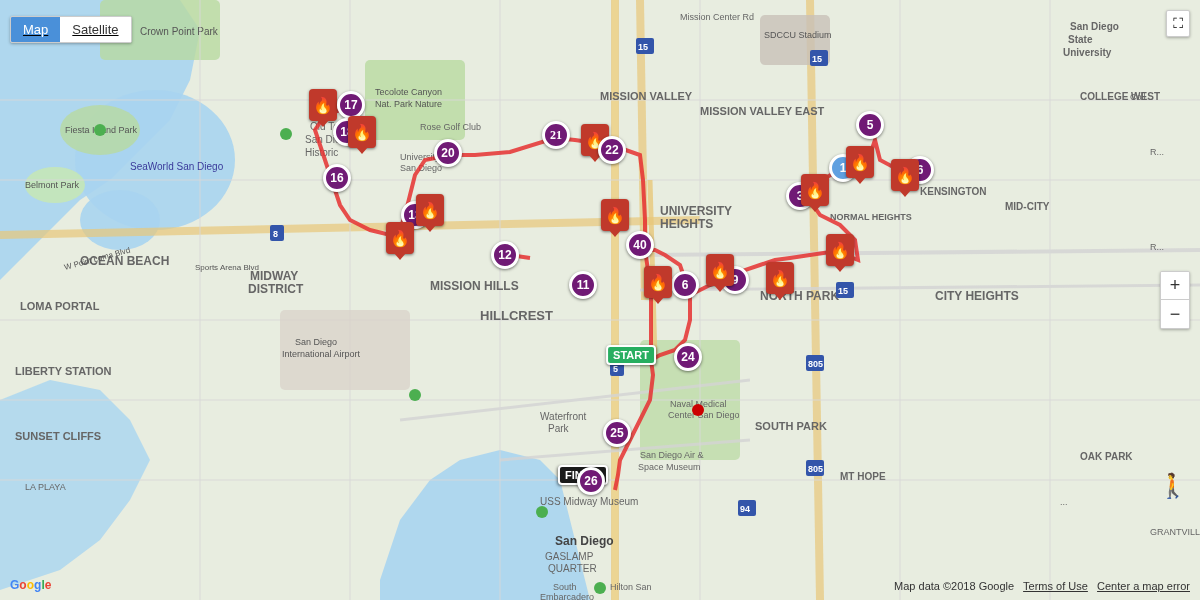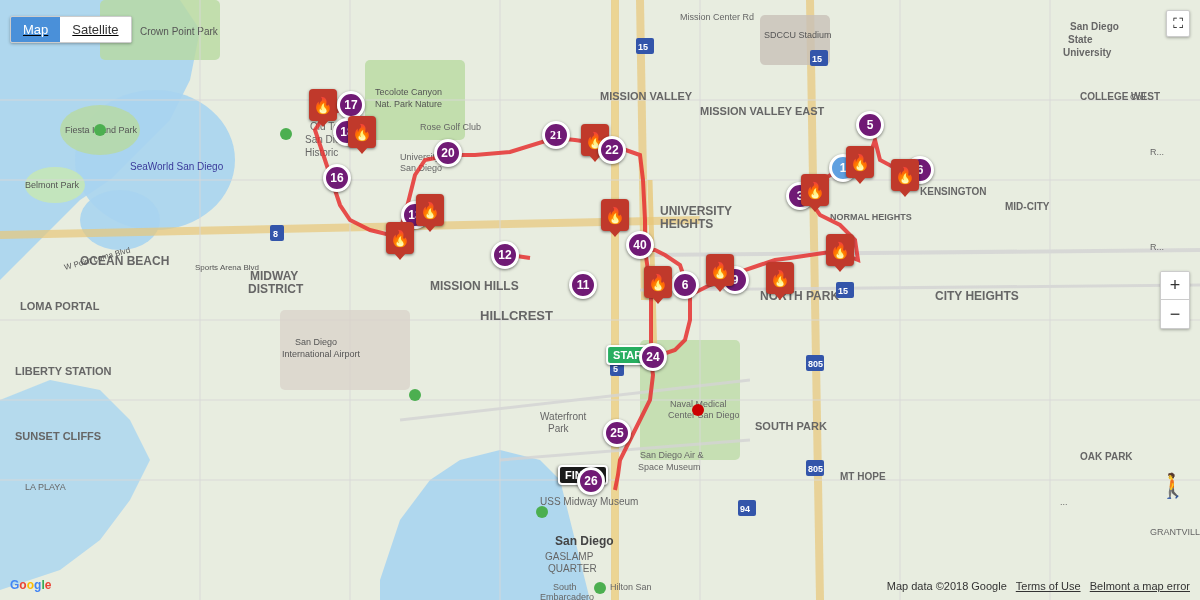--- a/index.html
+++ b/index.html
@@ -507,21 +507,21 @@
   <div class="marker" style="left:735px;top:280px;">
     <div class="blue-marker">9</div>
   </div>
   <div class="marker" style="left:720px;top:270px;">
     <div class="red-marker">🔥</div>
   </div>
 
   <div class="marker" style="left:631px;top:355px;">
     <div class="start-marker">START</div>
   </div>
-  <div class="marker" style="left:653px;top:357px;">
+  <div class="marker" style="left:688px;top:357px;">
     <div class="blue-marker">24</div>
   </div>
 
   <div class="marker" style="left:617px;top:433px;">
     <div class="blue-marker">25</div>
   </div>
 
   <div class="marker" style="left:583px;top:475px;">
     <div class="finish-marker">FINISH</div>
   </div>
@@ -547,16 +547,16 @@
 
   <div id="google-logo">
     <span class="g">G</span><span class="o1">o</span><span class="o2">o</span><span class="g2">g</span><span class="l">l</span><span class="e">e</span>
   </div>
 
   <div id="map-data-text">
     <span>Map data ©2018 Google</span>
     &nbsp;
     <a href="#">Terms of Use</a>
     &nbsp;
-    <a href="#">Belmont a map error</a>
+    <a href="#">Center a map error</a>
   </div>
 
 </div>
 
 </body></html>

